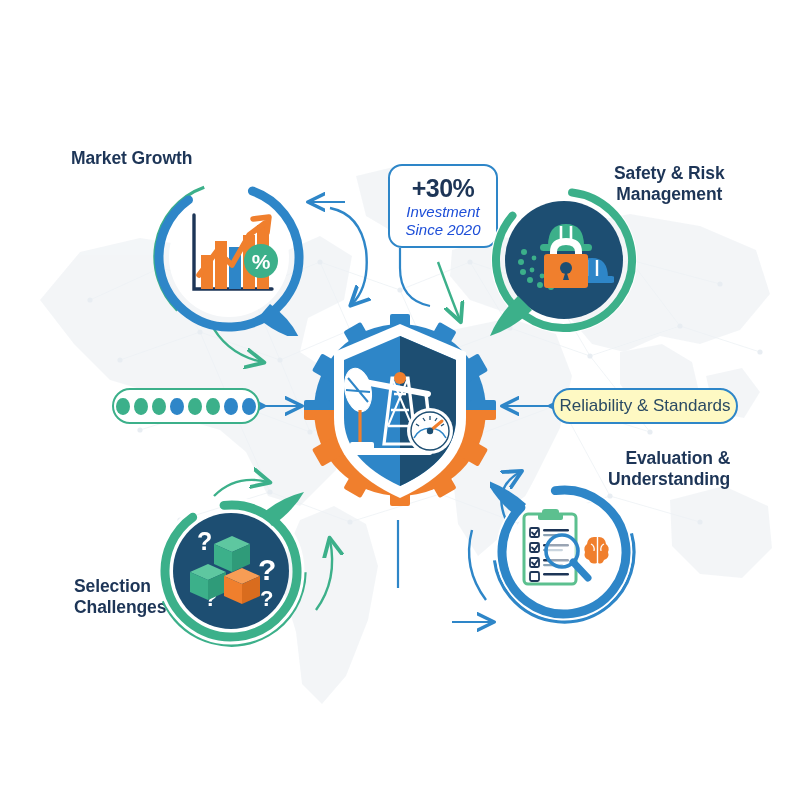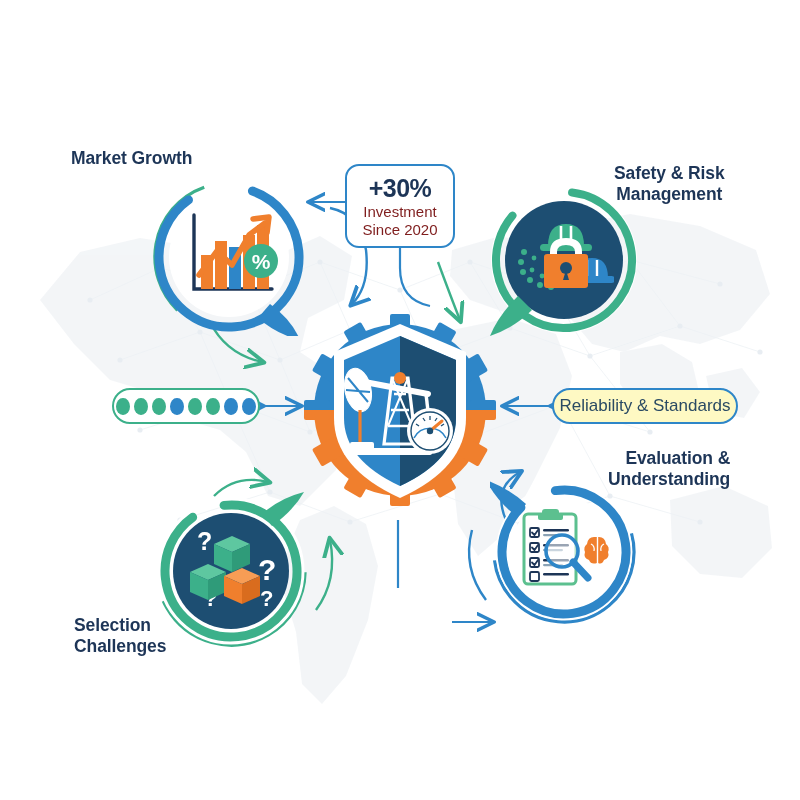--- a/index.html
+++ b/index.html
@@ -62,31 +62,33 @@
     border: 2.2px solid #2e86c8;
     border-radius: 14px;
     background: #ffffff;
     color: #36495e;
     display: flex;
     flex-direction: column;
     align-items: center;
     justify-content: center;
     text-align: center;
     line-height: 1.18;
+    margin-left: 43px;
   }
   .callout .big {
     font-size: 25px;
     font-weight: bold;
     color: #1d3557;
     letter-spacing: -0.5px;
   }
   .callout .sm {
     font-size: 15px;
-    color: #7f1d1d;
+    color: #1d4ed8;
     white-space: pre-line;
+    font-style: italic;
   }
   
   .pill {
     position: absolute;
     box-sizing: border-box;
     border-radius: 999px;
     display: flex;
     align-items: center;
     justify-content: center;
   }
@@ -407,21 +409,21 @@
     <div class="dot" style="background:#3cb08a"></div>
     <div class="dot" style="background:#3cb08a"></div>
     <div class="dot" style="background:#2e86c8"></div>
     <div class="dot" style="background:#2e86c8"></div>
   </div>
 
   <div class="pill" style="left:552px; top:388px; width:186px; height:36px; border:2.2px solid #2e86c8; background:#fef9c3;">
     <span class="pill-text">Reliability &amp; Standards</span>
   </div>
 
-  <div class="node-label" style="left:74px; top:615px;">Selection
+  <div class="node-label" style="left:74px; top:576px;">Selection
 Challenges</div>
 
   <div class="circle-node" style="left:152px; top:492px; width:158px; height:158px;">
     <svg viewBox="0 0 158 158" width="158" height="158">
       <circle cx="79" cy="79" r="74" fill="none" stroke="#3cb08a" stroke-width="3.4" stroke-dasharray="200 270" stroke-dashoffset="-40" transform="rotate(-30 79 79)"></circle>
       <circle cx="79" cy="79" r="70" fill="none" stroke="#ffffff" stroke-width="7"></circle>
       <circle cx="79" cy="79" r="66" fill="none" stroke="#3cb08a" stroke-width="9" stroke-dasharray="380 35" stroke-linecap="round" transform="rotate(-96 79 79)"></circle>
       <circle cx="79" cy="79" r="58" fill="#1d4e72"></circle>
 
       <path d="M120 34 Q142 18 152 0 Q128 6 110 22 Z" fill="#3cb08a"></path>

